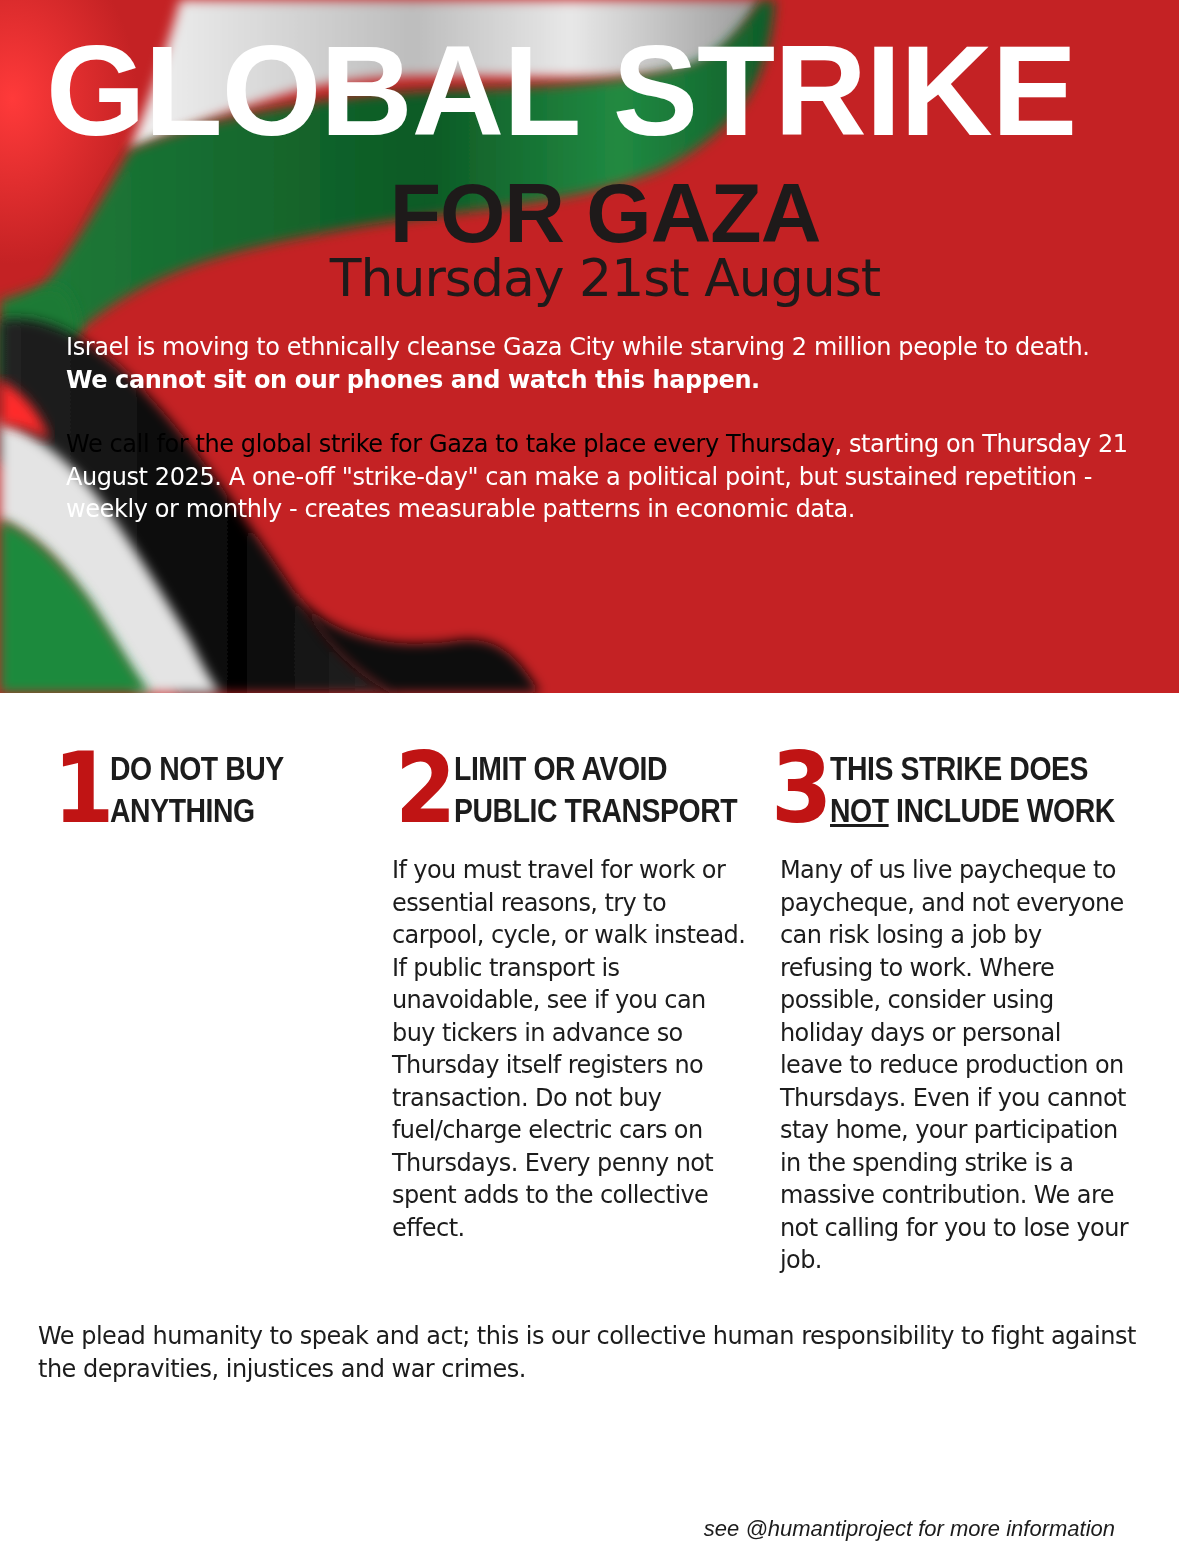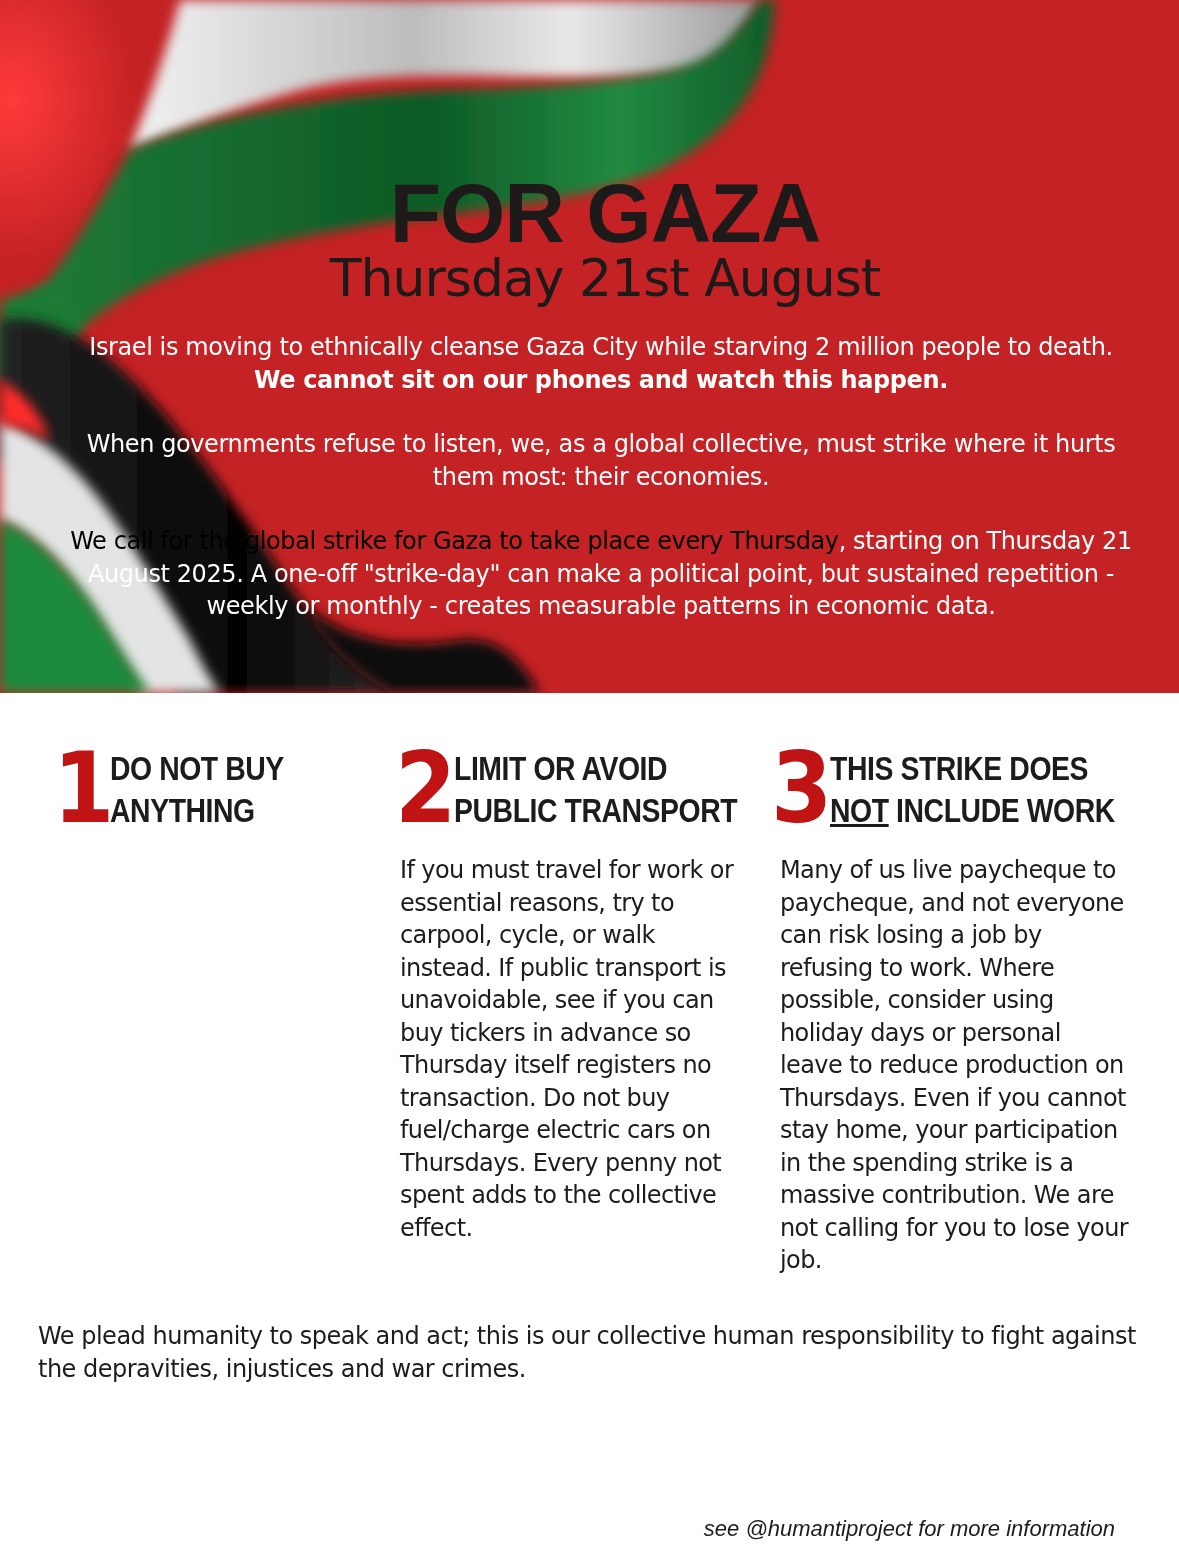--- a/index.html
+++ b/index.html
@@ -24,21 +24,21 @@
     font-size: 84px; line-height: 90px; color: #1e1a1a; letter-spacing: -1px;
   }
   .date {
     position: absolute; left: 0; top: 246px; width: 1210px; text-align: center;
     font-family: "DejaVu Sans", sans-serif; font-weight: 400;
     font-size: 52px; line-height: 64px; color: #1e1a1a; letter-spacing: -1px;
   }
   .intro {
     position: absolute; left: 66px; top: 331px; width: 1070px;
     font-family: "DejaVu Sans", sans-serif; font-size: 24px; line-height: 32.5px;
-    color: #ffffff; letter-spacing: -0.4px; text-align: center;
+    color: #ffffff; letter-spacing: -0.4px;
   }
   .intro p { margin-bottom: 32px; }
   .intro b { font-weight: 700; }
   .intro .green { color: #000000; }
 
   .steps {
     position: absolute; left: 0; top: 740px; width: 1179px; height: 560px;
   }
   .step { position: absolute; top: 0; }
   .step-head { display: flex; align-items: flex-start; height: 100px; }
@@ -106,29 +106,27 @@
     <path d="M180 0 L760 0 C740 40 720 60 690 70 C560 90 420 60 300 90 C230 110 180 130 130 150 C150 100 170 40 180 0 Z" fill="url(#gW)" filter="url(#blur)"></path>
     <path d="M130 150 C200 120 320 95 440 90 C560 88 660 80 700 60 C720 50 740 30 760 0 L775 0 C770 80 740 130 660 170 C560 210 440 210 340 230 C230 250 150 270 80 330 C40 360 10 370 0 380 L0 330 C40 300 80 240 130 150 Z" fill="url(#gG)" filter="url(#blur)"></path>
     <path d="M0 300 C40 290 70 260 80 330 C60 360 30 370 0 380 Z" fill="#1a7a35" filter="url(#blur)"></path>
     <path d="M0 320 C60 310 120 360 170 420 C220 480 260 540 300 600 C330 640 360 680 400 693 L180 693 C150 640 120 580 80 530 C50 490 20 470 0 460 Z" fill="url(#gK)" filter="url(#blur)"></path>
     <path d="M300 600 C340 640 400 650 460 640 C500 636 520 660 540 693 L390 693 C350 670 320 640 300 600 Z" fill="#0b0b0b" filter="url(#blur)"></path>
     <path d="M0 420 C30 430 70 460 100 500 C130 540 160 590 190 640 C200 660 210 680 220 693 L140 693 C120 660 100 620 70 580 C50 550 20 530 0 520 Z" fill="#e4e4e4" filter="url(#blur)"></path>
     <path d="M0 520 C30 530 60 560 90 600 C110 630 130 665 150 693 L0 693 Z" fill="#1b8a3d" filter="url(#blur)"></path>
     <path d="M0 380 C20 390 40 410 50 440 C30 430 10 425 0 425 Z" fill="#ff2b2b" filter="url(#blur)"></path>
   </svg>
 
+  <div class="title">GLOBAL STRIKE</div>
   <div class="subtitle">FOR GAZA</div>
   <div class="date">Thursday 21st August</div>
 
   <div class="intro">
     <p>
       <span>Israel is moving to ethnically cleanse Gaza City while starving 2 million people to death. </span><b>We cannot sit on our phones and watch this happen.</b>
-    </p>
-    <p>
-      <span>When governments refuse to listen, we, as a global collective, must strike where it hurts them most: their economies.</span>
     </p>
     <p>
       <span class="green">We call for the global strike for Gaza to take place every Thursday</span><span>, starting on Thursday 21 August 2025. A one-off "strike-day" can make a political point, but sustained repetition - weekly or monthly - creates measurable patterns in economic data.</span>
     </p>
   </div>
 </div>
 
 <div class="steps">
   <div class="step" style="left:50px; width:330px;">
     <div class="step-head">
@@ -141,21 +139,21 @@
   </div>
 
   <div class="step" style="left:392px; width:360px;">
     <div class="step-head">
       <span class="num" style="width:68px;">2</span>
       <div class="step-title">
         <div>LIMIT OR AVOID</div>
         <div>PUBLIC TRANSPORT</div>
       </div>
     </div>
-    <div class="step-body" style="margin-left:8px;">If you must travel for work or essential reasons, try to carpool, cycle, or walk instead. If public transport is unavoidable, see if you can buy tickers in advance so Thursday itself registers no transaction. Do not buy fuel/charge electric cars on Thursdays. Every penny not spent adds to the collective effect.</div>
+    <div class="step-body" style="">If you must travel for work or essential reasons, try to carpool, cycle, or walk instead. If public transport is unavoidable, see if you can buy tickers in advance so Thursday itself registers no transaction. Do not buy fuel/charge electric cars on Thursdays. Every penny not spent adds to the collective effect.</div>
   </div>
 
   <div class="step" style="left:768px; width:360px;">
     <div class="step-head">
       <span class="num" style="width:68px;">3</span>
       <div class="step-title">
         <div>THIS STRIKE DOES</div>
         <div><u>NOT</u><span> INCLUDE WORK</span></div>
       </div>
     </div>

